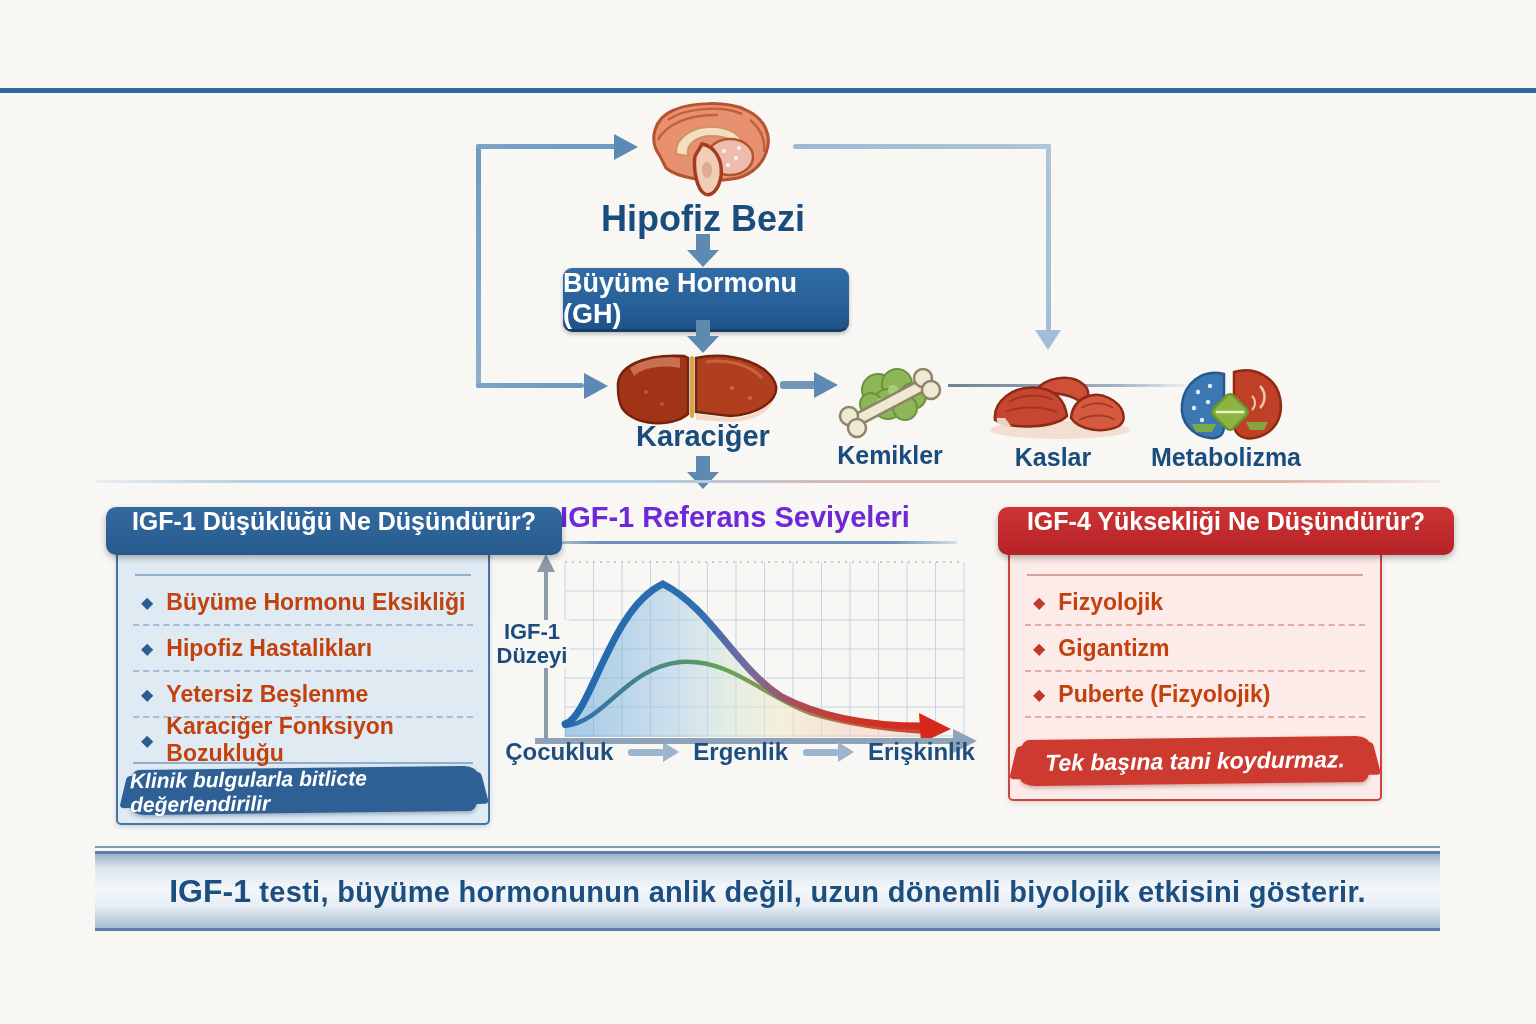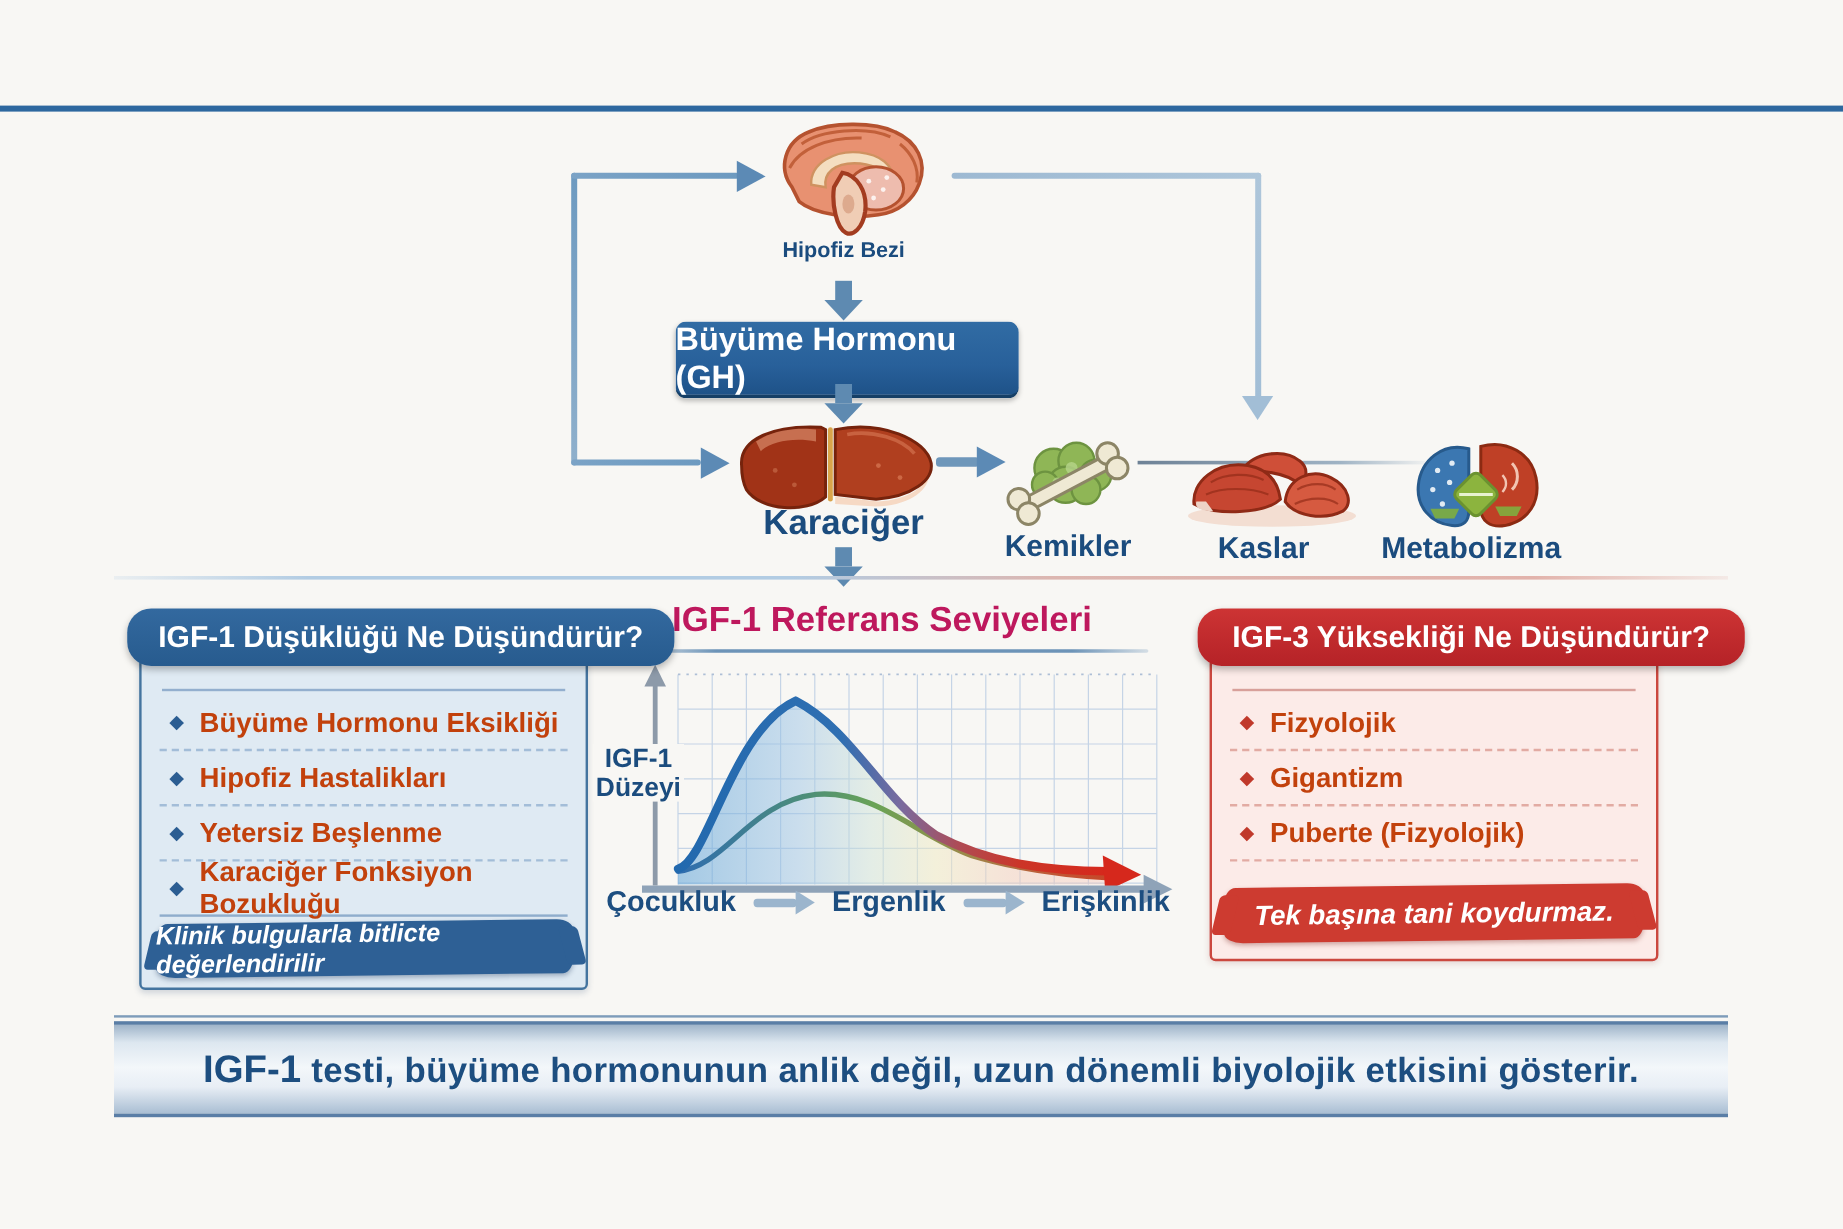--- a/index.html
+++ b/index.html
@@ -37,22 +37,22 @@
     box-shadow:0 2px 4px rgba(0,0,0,.25); }
   .gh-box span { color:#fff; font-size:27px; font-weight:bold; }
 
   
   .mid-divider { position:absolute; left:95px; top:480px; width:1345px; height:3px;
     background:linear-gradient(90deg,rgba(178,204,227,.2),#b2cce3 12%,#b2cce3 42%,#dcb6b0 58%,#e2b3ab 88%,rgba(226,179,171,.2)); }
   .organ-line { position:absolute; left:948px; top:384px; width:240px; height:3px;
     background:linear-gradient(90deg,#6e8296,#9fb3c4 70%,rgba(159,179,196,.1)); }
 
   
-  .panel-header { position:absolute; height:48px; width:456px; border-radius:20px;
-    display:flex; align-items:center; justify-content:center; z-index:3;
+  .panel-header { position:absolute; height:48px; width:456px; border-radius:10px;
+    display:flex; align-items:flex-start; justify-content:center; z-index:3;
     box-shadow:0 3px 6px rgba(0,0,0,.28); }
   .panel-header span { color:#fff; font-size:25px; font-weight:bold; }
   .panel-header.blue { background:linear-gradient(180deg,#33699f,#275b8e); }
   .panel-header.red  { background:linear-gradient(180deg,#cd3434,#b52227); }
   .panel-body { position:absolute; z-index:2; border-radius:5px; padding:24px 15px 0 15px; }
   .panel-body.blue { background:#dfeaf3; border:2px solid #44749f; box-shadow:0 2px 5px rgba(40,70,110,.2); }
   .panel-body.red  { background:#fcebe8; border:2px solid #cb473e; box-shadow:0 2px 5px rgba(130,40,40,.15); }
   .panel-topline { height:2px; margin:0 2px 4px 2px; }
   .panel-topline.blue { background:#93afce; }
   .panel-topline.red  { background:#d8a09a; }
@@ -71,21 +71,21 @@
   .brush::before, .brush::after { content:''; position:absolute; top:14%; height:72%; width:16px; background:inherit;
     border-radius:4px; }
   .brush::before { left:-7px; transform:skewX(-14deg); }
   .brush::after  { right:-7px; transform:skewX(14deg); }
   .brush.blue { background:#2e6095; box-shadow:0 2px 4px rgba(20,50,90,.35); }
   .brush.red  { background:#cd3b30; box-shadow:0 2px 4px rgba(120,25,20,.35); }
   .brush span { color:#fff; font-weight:bold; font-style:italic; position:relative; z-index:1; }
 
   
   .chart-title { position:absolute; left:515px; top:501px; width:440px; text-align:center;
-    font-size:29px; font-weight:bold; color:#be185d; }
+    font-size:29px; font-weight:bold; color:#6d28d9; }
   .chart-underline { position:absolute; left:533px; top:541px; width:424px; height:3px;
     background:linear-gradient(90deg,rgba(109,148,184,.25),#6d94b8 15%,#6d94b8 85%,rgba(109,148,184,.25)); border-radius:2px; }
   .ylabel { position:absolute; left:494px; top:620px; width:76px; text-align:center; z-index:2;
     background:#f8f7f4; font-size:22px; font-weight:bold; color:#1b4c7e; line-height:1.1; }
   .stage-row { position:absolute; left:505px; top:738px; width:470px; display:flex;
     align-items:center; justify-content:center; gap:15px; }
   .stage-row .stage { font-size:24px; font-weight:bold; color:#1d4e80; }
   .stage-arrow { position:relative; width:36px; height:7px; background:#9bb5cd; border-radius:3px; margin-right:14px; }
   .stage-arrow::after { content:''; position:absolute; right:-15px; top:-6.5px; width:0; height:0;
     border-left:16px solid #9bb5cd; border-top:10px solid transparent; border-bottom:10px solid transparent; }
@@ -128,21 +128,21 @@
     <path d="M110,22 C120,30 126,42 124,54" fill="none" stroke="#c2603a" stroke-width="2.5"></path>
     <path d="M36,56 C35,38 56,27 76,29 C94,31 105,40 103,51 C98,44 86,38 72,38 C56,38 46,46 48,58 Z" fill="#f4dec0" stroke="#cf9260" stroke-width="2"></path>
     <ellipse cx="90" cy="59" rx="23" ry="18" fill="#eebcae" stroke="#b5522f" stroke-width="2.5"></ellipse>
     <circle cx="84" cy="53" r="2" fill="#fff" opacity=".8"></circle>
       <circle cx="96" cy="60" r="2" fill="#fff" opacity=".8"></circle>
     <circle cx="88" cy="67" r="2" fill="#fff" opacity=".8"></circle>
       <circle cx="99" cy="50" r="2" fill="#fff" opacity=".8"></circle>
     <path d="M62,46 C74,48 83,61 81,78 C79,92 71,99 65,96 C57,92 53,72 55,58 Z" fill="#f0cdb5" stroke="#a33c20" stroke-width="3.5"></path>
     <ellipse cx="67" cy="72" rx="5" ry="8" fill="#d8a184" opacity=".8"></ellipse>
   </svg>
-  <div class="organ-label" style="left:600px; top:198px; width:206px; font-size:18px;">Hipofiz Bezi</div>
+  <div class="organ-label" style="left:600px; top:198px; width:206px; font-size:36px;">Hipofiz Bezi</div>
 
   <div class="arrow-down">
     <div class="shaft" style="left:696px; top:234px; height:16px;"></div>
     <div class="tip" style="left:687px; top:250px;"></div>
   </div>
 
   <div class="gh-box">
     <span>Büyüme Hormonu (GH)</span>
   </div>
 
@@ -251,21 +251,21 @@
           <span class="diamond">◆</span>
           <span class="itm">Karaciğer Fonksiyon Bozukluğu</span>
         </li>
     </ul>
   </div>
   <div class="brush blue" style="left:130px; top:768px; width:348px; height:45px;">
     <span style="font-size:21px;">Klinik bulgularla bitlicte değerlendirilir</span>
   </div>
 
   <div class="panel-header red" style="left:998px; top:507px;">
-    <span>IGF-3 Yüksekliği Ne Düşündürür?</span>
+    <span>IGF-4 Yüksekliği Ne Düşündürür?</span>
   </div>
   <div class="panel-body red" style="left:1008px; top:548px; width:374px; height:253px;">
     <div class="panel-topline red"></div>
     <ul class="panel-list red">
       <li>
           <span class="diamond">◆</span>
           <span class="itm">Fizyolojik</span>
         </li>
       <li>
           <span class="diamond">◆</span>

